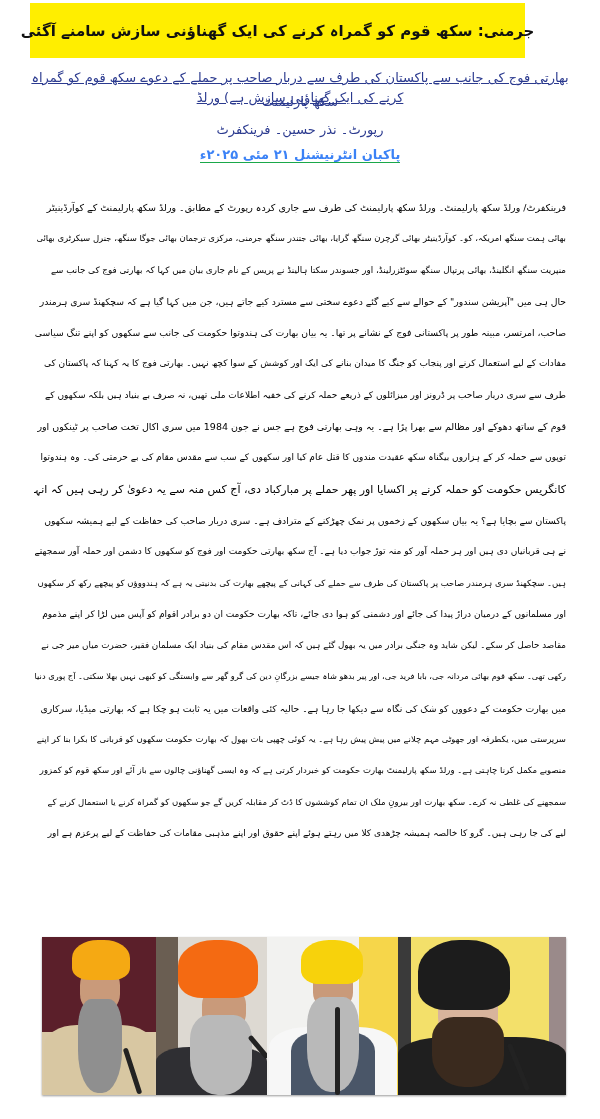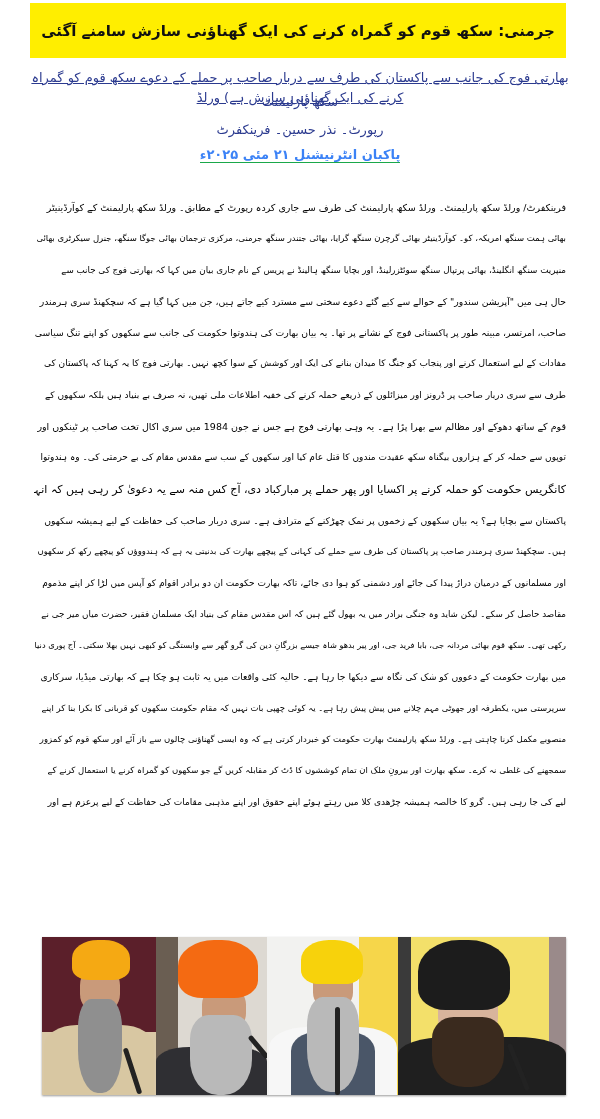--- a/index.html
+++ b/index.html
@@ -1,18 +1,18 @@
 <!DOCTYPE html>
 <html><head>
 <meta charset="utf-8">
 <style>
   html, body { margin: 0; padding: 0; background: #ffffff; }
   body { width: 600px; height: 1119px; position: relative; overflow: hidden;
          font-family: "DejaVu Sans", sans-serif; }
-  .banner { position: absolute; left: 30px; top: 3px; width: 536px; height: 55px;
+  .banner { position: absolute; left: 30px; top: 3px; width: 495px; height: 55px;
             background: #ffee00; display: flex; align-items: center; justify-content: center; }
   .banner-title { direction: rtl; font-family: "DejaVu Sans", sans-serif; font-size: 22px;
                   font-weight: bold; color: #111111; white-space: nowrap; }
   .subhead { position: absolute; left: 20px; width: 560px; text-align: center; direction: rtl;
              color: #2b3a8f; font-size: 13px; line-height: 20px; }
   .sub1 { top: 68px; text-decoration: underline; }
   .sub2 { top: 92px; }
   .sub3 { top: 120px; }
   .dateline { position: absolute; left: 20px; width: 560px; top: 147px; text-align: center;
               direction: rtl; color: #3b82f6; font-size: 13px; font-weight: bold; }
@@ -42,35 +42,36 @@
 </div>
 
 <div class="subhead sub1">بھارتی فوج کی جانب سے پاکستان کی طرف سے دربار صاحب پر حملے کے دعوے سکھ قوم کو گمراہ کرنے کی ایک گھناؤنی سازش ہے) ورلڈ</div>
 <div class="subhead sub2">سکھ پارلیمنٹ</div>
 <div class="subhead sub3">رپورٹ۔ نذر حسین۔ فرینکفرٹ</div>
 <div class="dateline"><span>پاکبان انٹرنیشنل ۲۱ مئی ۲۰۲۵ء</span></div>
 
 <div class="body-text">
   <p style="font-size: 9.5px;">فرینکفرٹ/ ورلڈ سکھ پارلیمنٹ۔ ورلڈ سکھ پارلیمنٹ کی طرف سے جاری کردہ رپورٹ کے مطابق۔ ورلڈ سکھ پارلیمنٹ کے کوآرڈینیٹر</p>
   <p style="font-size: 8.5px;">بھائی ہمت سنگھ امریکہ، کو۔ کوآرڈینیٹر بھائی گرچرن سنگھ گرایا، بھائی جتندر سنگھ جرمنی، مرکزی ترجمان بھائی جوگا سنگھ، جنرل سیکرٹری بھائی</p>
-  <p style="font-size: 8.75px;">منپریت سنگھ انگلینڈ، بھائی پرتپال سنگھ سوئٹزرلینڈ، اور بچایا سنگھ ہالینڈ نے پریس کے نام جاری بیان میں کہا کہ بھارتی فوج کی جانب سے</p>
+  <p style="font-size: 8.75px;">منپریت سنگھ انگلینڈ، بھائی پرتپال سنگھ سوئٹزرلینڈ، اور جسوندر سکتا ہالینڈ نے پریس کے نام جاری بیان میں کہا کہ بھارتی فوج کی جانب سے</p>
   <p style="font-size: 9.25px;">حال ہی میں "آپریشن سندور" کے حوالے سے کیے گئے دعوے سختی سے مسترد کیے جاتے ہیں، جن میں کہا گیا ہے کہ سچکھنڈ سری ہرمندر</p>
   <p style="font-size: 9.25px;">صاحب، امرتسر، مبینہ طور پر پاکستانی فوج کے نشانے پر تھا۔ یہ بیان بھارت کی ہندوتوا حکومت کی جانب سے سکھوں کو اپنے تنگ سیاسی</p>
   <p style="font-size: 9px;">مفادات کے لیے استعمال کرنے اور پنجاب کو جنگ کا میدان بنانے کی ایک اور کوشش کے سوا کچھ نہیں۔ بھارتی فوج کا یہ کہنا کہ پاکستان کی</p>
   <p style="font-size: 9px;">طرف سے سری دربار صاحب پر ڈرونز اور میزائلوں کے ذریعے حملہ کرنے کی خفیہ اطلاعات ملی تھیں، نہ صرف بے بنیاد ہیں بلکہ سکھوں کے</p>
   <p style="font-size: 9.5px;">قوم کے ساتھ دھوکے اور مظالم سے بھرا پڑا ہے۔ یہ وہی بھارتی فوج ہے جس نے جون 1984 میں سری اکال تخت صاحب پر ٹینکوں اور</p>
   <p style="font-size: 9px;">توپوں سے حملہ کر کے ہزاروں بیگناہ سکھ عقیدت مندوں کا قتل عام کیا اور سکھوں کے سب سے مقدس مقام کی بے حرمتی کی۔ وہ ہندوتوا</p>
   <p style="font-size: 11px;">کانگریس حکومت کو حملہ کرنے پر اکسایا اور پھر حملے پر مبارکباد دی، آج کس منہ سے یہ دعویٰ کر رہی ہیں کہ انہوں نے سری دربار صاحب کو</p>
   <p style="font-size: 9.25px;">پاکستان سے بچایا ہے؟ یہ بیان سکھوں کے زخموں پر نمک چھڑکنے کے مترادف ہے۔ سری دربار صاحب کی حفاظت کے لیے ہمیشہ سکھوں</p>
+  <p style="font-size: 9px;">نے ہی قربانیاں دی ہیں اور ہر حملہ آور کو منہ توڑ جواب دیا ہے۔ آج سکھ بھارتی حکومت اور فوج کو سکھوں کا دشمن اور حملہ آور سمجھتے</p>
   <p style="font-size: 8.5px;">ہیں۔ سچکھنڈ سری ہرمندر صاحب پر پاکستان کی طرف سے حملے کی کہانی کے پیچھے بھارت کی بدنیتی یہ ہے کہ ہندووؤں کو پیچھے رکھ کر سکھوں</p>
   <p style="font-size: 9px;">اور مسلمانوں کے درمیان دراڑ پیدا کی جائے اور دشمنی کو ہوا دی جائے، تاکہ بھارت حکومت ان دو برادر اقوام کو آپس میں لڑا کر اپنے مذموم</p>
   <p style="font-size: 8.75px;">مقاصد حاصل کر سکے۔ لیکن شاید وہ جنگی برادر میں یہ بھول گئے ہیں کہ اس مقدس مقام کی بنیاد ایک مسلمان فقیر، حضرت میاں میر جی نے</p>
   <p style="font-size: 8.25px;">رکھی تھی۔ سکھ قوم بھائی مردانہ جی، بابا فرید جی، اور پیر بدھو شاہ جیسے بزرگانِ دین کی گرو گھر سے وابستگی کو کبھی نہیں بھلا سکتی۔ آج پوری دنیا</p>
   <p style="font-size: 9.25px;">میں بھارت حکومت کے دعووں کو شک کی نگاہ سے دیکھا جا رہا ہے۔ حالیہ کئی واقعات میں یہ ثابت ہو چکا ہے کہ بھارتی میڈیا، سرکاری</p>
-  <p style="font-size: 8.5px;">سرپرستی میں، یکطرفہ اور جھوٹی مہم چلانے میں پیش پیش رہا ہے۔ یہ کوئی چھپی بات نہیں کہ مقام حکومت سکھوں کو قربانی کا بکرا بنا کر اپنے</p>
+  <p style="font-size: 8.5px;">سرپرستی میں، یکطرفہ اور جھوٹی مہم چلانے میں پیش پیش رہا ہے۔ یہ کوئی چھپی بات بھول کہ بھارت حکومت سکھوں کو قربانی کا بکرا بنا کر اپنے</p>
   <p style="font-size: 8.5px;">منصوبے مکمل کرنا چاہتی ہے۔ ورلڈ سکھ پارلیمنٹ بھارت حکومت کو خبردار کرتی ہے کہ وہ ایسی گھناؤنی چالوں سے باز آئے اور سکھ قوم کو کمزور</p>
   <p style="font-size: 8.5px;">سمجھنے کی غلطی نہ کرے۔ سکھ بھارت اور بیرونِ ملک ان تمام کوششوں کا ڈٹ کر مقابلہ کریں گے جو سکھوں کو گمراہ کرنے یا استعمال کرنے کے</p>
   <p style="font-size: 9px;">لیے کی جا رہی ہیں۔ گرو کا خالصہ ہمیشہ چڑھدی کلا میں رہتے ہوئے اپنے حقوق اور اپنے مذہبی مقامات کی حفاظت کے لیے پرعزم ہے اور</p>
 </div>
 
 <div class="photos">
   <div class="photo p1">
     <div class="torso" style="left:2px;top:88px;width:110px;height:70px;background:#d8c7a2;"></div>
     <div class="face" style="left:38px;top:30px;width:40px;height:45px;"></div>
     <div class="beard" style="left:36px;top:62px;width:44px;height:94px;background:#8f8f8f;"></div>

